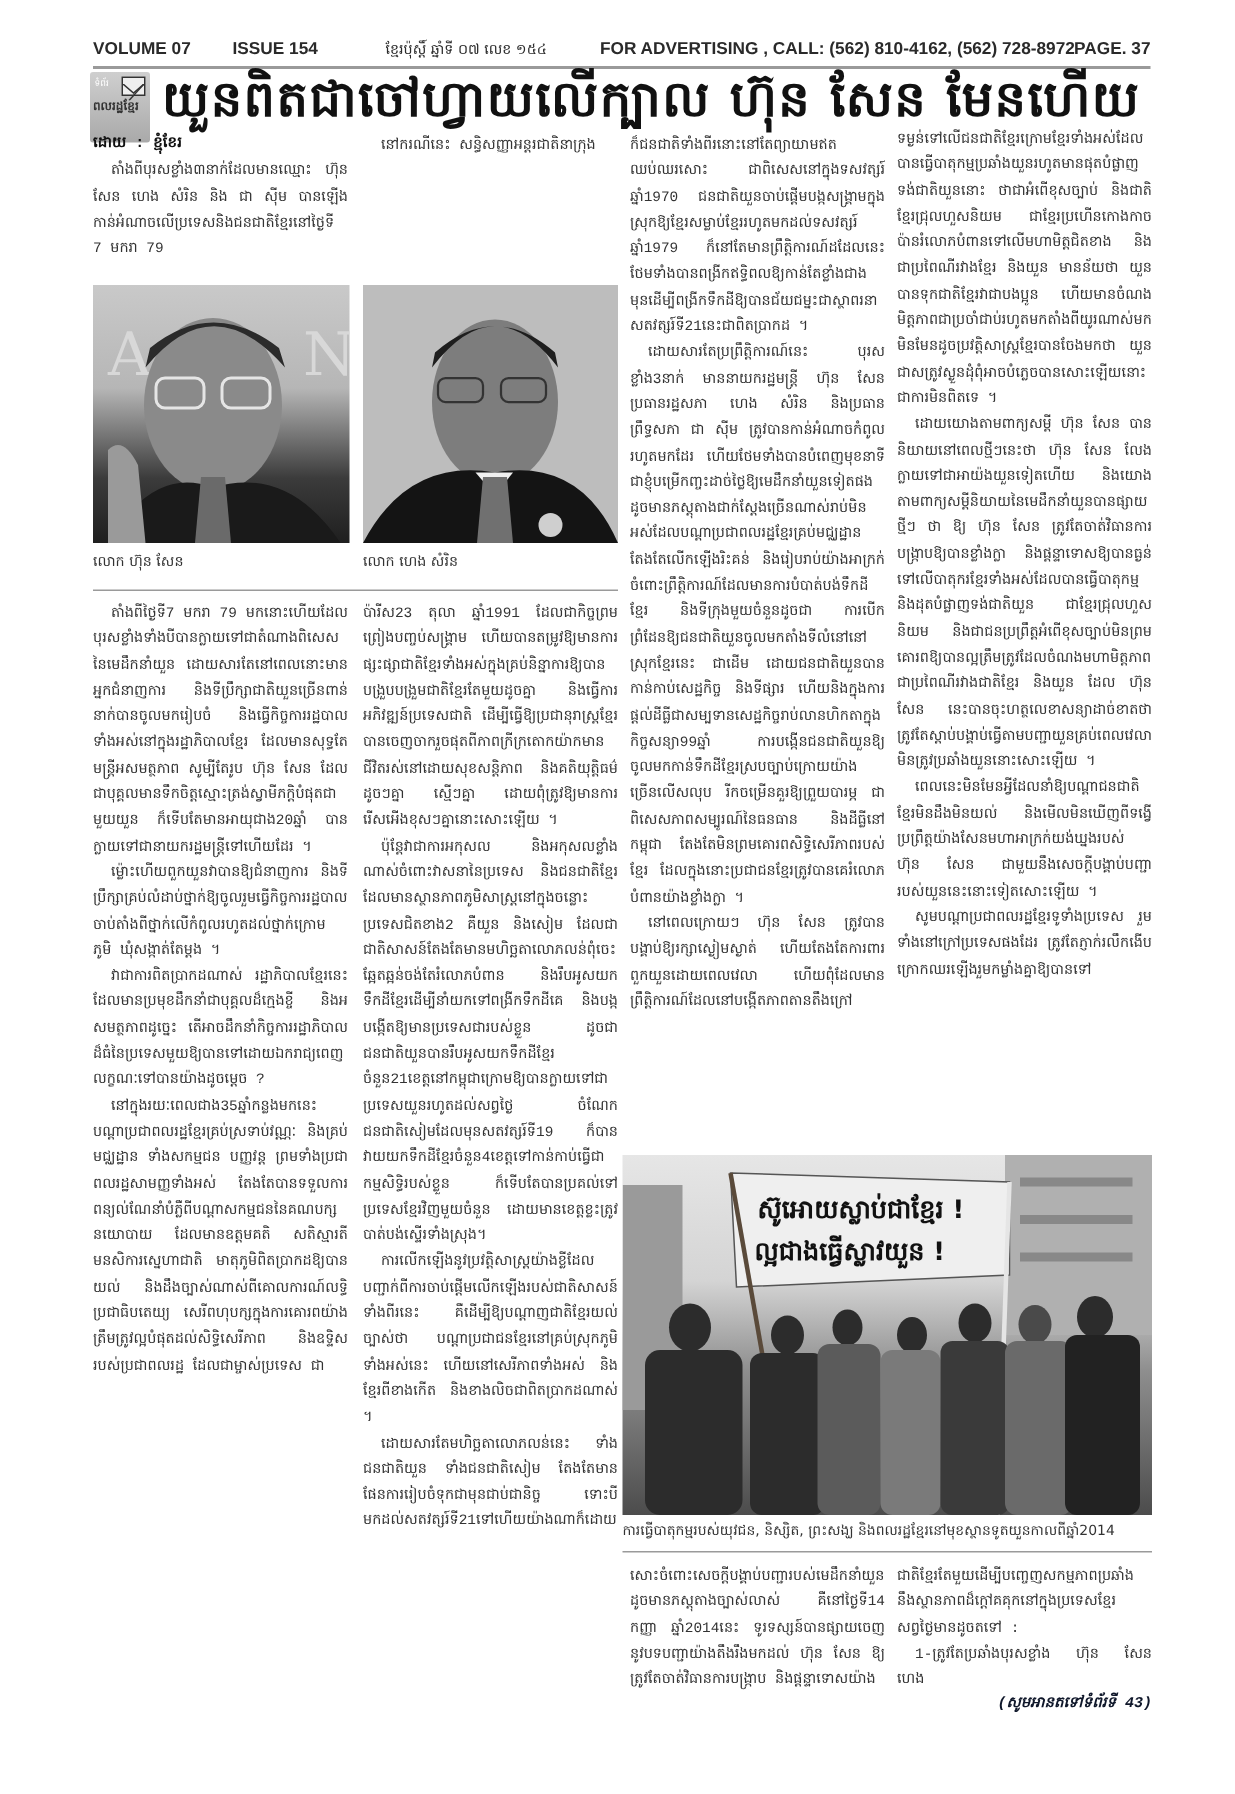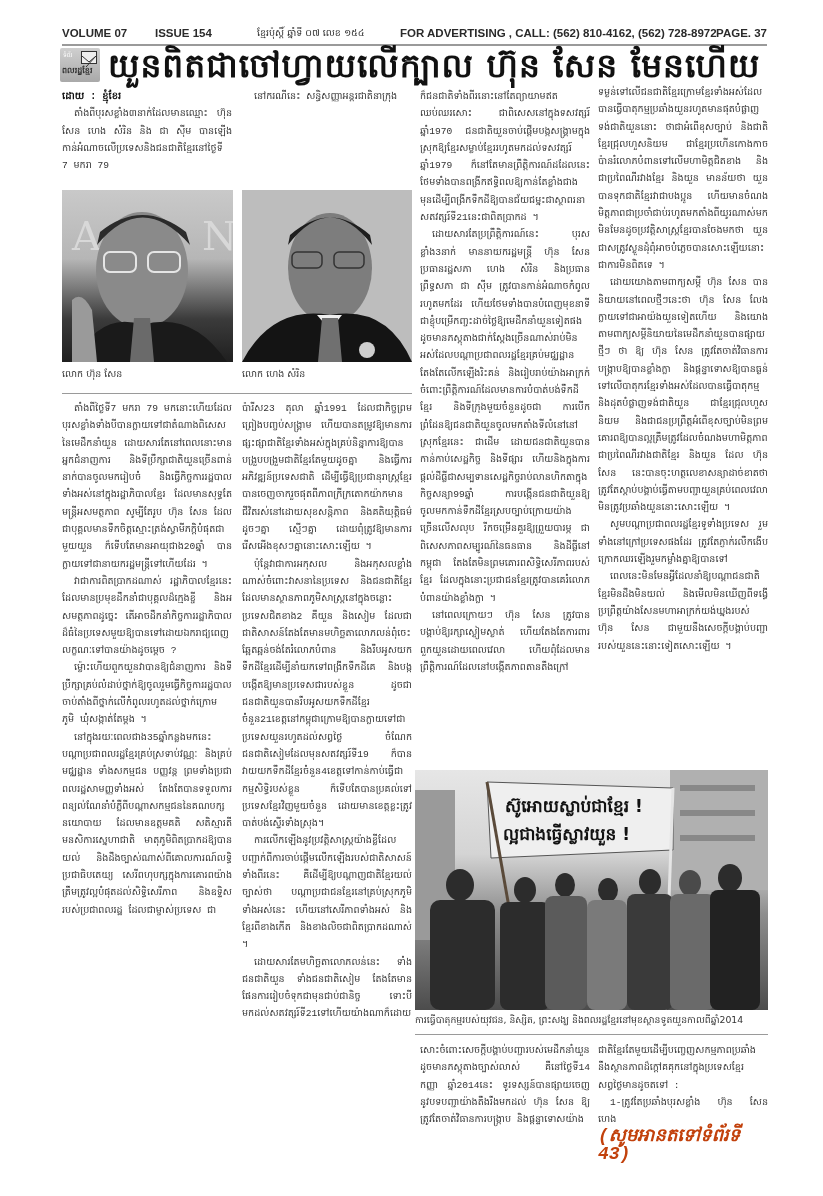--- a/index.html
+++ b/index.html
@@ -3,36 +3,36 @@
 <meta charset="utf-8">
 <style>
   html, body { margin:0; padding:0; background:#ffffff; }
   body { width:823px; height:1196px; position:relative; overflow:hidden; font-family:"DejaVu Sans", sans-serif; color:#222; }
   .abs { position:absolute; }
   
   #hdr { left:62px; top:27px; width:705px; height:16px; font-family:"Liberation Sans", sans-serif; font-weight:bold; font-size:11.5px; color:#2a2a2a; }
   #hdr span { position:absolute; top:0; white-space:nowrap; }
   #hdr-rule { left:62px; top:44px; width:705px; height:2px; background:#9a9a9a; }
   
-  #logo { left:60px; top:48px; width:40px; height:34px; background:linear-gradient(#cfcfcf,#a9a9a9); border-radius:2px; }
+  #logo { left:60px; top:48px; width:40px; height:47px; background:linear-gradient(#cfcfcf,#a9a9a9); border-radius:2px; }
   #logo .l1 { position:absolute; left:3px; top:3px; font-size:6px; color:#fff; }
   #logo .l2 { position:absolute; left:2px; top:17px; font-size:8px; color:#333; font-weight:bold; }
   #logo .env { position:absolute; right:3px; top:3px; width:14px; height:11px; border:1px solid #333; background:#eee; }
   
   #headline { left:108px; top:44px; width:660px; height:44px; font-family:"DejaVu Sans", sans-serif; font-weight:bold; font-size:33px; line-height:44px; color:#111; white-space:nowrap; letter-spacing:1px; transform:scaleX(1.0); transform-origin:left; }
   
   .col { position:absolute; font-size:9.6px; line-height:17.3px; color:#333; text-align:justify; }
   .col p { margin:0; text-indent:12px;font-family:Liberation Mono, monospace; }
   .col p.noind { text-indent:0; }
   .byline { font-weight:bold; color:#111; font-size:10px; }
   
   .photo { position:absolute; overflow:hidden; }
   .caption { position:absolute; font-size:9.5px; color:#333; text-align:left; white-space:nowrap; }
   .rule { position:absolute; height:1px; background:#9a9a9a; }
-  .cont { font-family:"DejaVu Serif", serif; font-weight:bold; font-style:italic; font-size:18px; color:#c2410c; text-align:left; }
+  .cont { font-family:"DejaVu Serif", serif; font-weight:bold; font-style:italic; font-size:10px; color:#0f172a; text-align:right; }
 </style>
 </head>
 <body>
 
 <div id="hdr" class="abs">
   <span style="left:0">VOLUME 07</span>
   <span style="left:93px">ISSUE 154</span>
   <span style="left:195px;font-family:'DejaVu Sans',sans-serif;font-weight:normal;font-size:9.5px;">ខ្មែរប៉ុស្តិ៍ ឆ្នាំទី ០៧  លេខ ១៥៤</span>
   <span style="left:338px">FOR ADVERTISING ,  CALL: (562) 810-4162, (562) 728-8972</span>
   <span style="right:0">PAGE. 37</span>
@@ -86,43 +86,43 @@
     <path d="M80 128 L96 128 L100 172 L76 172 Z" fill="#707070"></path>
     <circle cx="125" cy="160" r="8" fill="#cfcfcf"></circle>
   </svg>
 </div>
 <div class="caption" style="left:62px;top:368px;width:171px;">លោក ហ៊ុន សែន</div>
 <div class="caption" style="left:242px;top:368px;width:170px;">លោក ហេង សំរិន</div>
 <div class="rule" style="left:62px;top:393px;width:350px;"></div>
 
 <div class="col" style="left:62px;top:400px;width:170px;">
   <p>តាំងពីថ្ងៃទី7 មករា 79 មកនោះហើយដែលបុរសខ្លាំងទាំងបីបានក្លាយទៅជាតំណាងពិសេសនៃមេដឹកនាំយួន ដោយសារតែនៅពេលនោះមានអ្នកជំនាញការ និងទីប្រឹក្សាជាតិយួនច្រើនពាន់នាក់បានចូលមករៀបចំ និងធ្វើកិច្ចការរដ្ឋបាលទាំងអស់នៅក្នុងរដ្ឋាភិបាលខ្មែរ ដែលមានសុទ្ធតែមន្ត្រីអសមត្ថភាព សូម្បីតែរូប ហ៊ុន សែន ដែលជាបុគ្គលមានទឹកចិត្តស្មោះត្រង់ស្វាមីភក្តិបំផុតជាមួយយួន ក៏ទើបតែមានអាយុជាង20ឆ្នាំ បានក្លាយទៅជានាយករដ្ឋមន្ត្រីទៅហើយដែរ ។</p>
+  <p>ម្ល៉ោះហើយពួកយួនវាបានឱ្យជំនាញការ និងទីប្រឹក្សាគ្រប់លំដាប់ថ្នាក់ឱ្យចូលរួមធ្វើកិច្ចការរដ្ឋបាលចាប់តាំងពីថ្នាក់លើកំពូលរហូតដល់ថ្នាក់ក្រោម ភូមិ ឃុំសង្កាត់តែម្តង ។</p>
   <p>វាជាការពិតប្រាកដណាស់ រដ្ឋាភិបាលខ្មែរនេះដែលមានប្រមុខដឹកនាំជាបុគ្គលដ៏ក្មេងខ្ចី និងអសមត្ថភាពដូច្នេះ តើអាចដឹកនាំកិច្ចការរដ្ឋាភិបាលដ៏ធំនៃប្រទេសមួយឱ្យបានទៅដោយឯករាជ្យពេញលក្ខណៈទៅបានយ៉ាងដូចម្តេច ?</p>
-  <p>ម្ល៉ោះហើយពួកយួនវាបានឱ្យជំនាញការ និងទីប្រឹក្សាគ្រប់លំដាប់ថ្នាក់ឱ្យចូលរួមធ្វើកិច្ចការរដ្ឋបាលចាប់តាំងពីថ្នាក់លើកំពូលរហូតដល់ថ្នាក់ក្រោម ភូមិ ឃុំសង្កាត់តែម្តង ។</p>
   <p>នៅក្នុងរយៈពេលជាង35ឆ្នាំកន្លងមកនេះ បណ្តាប្រជាពលរដ្ឋខ្មែរគ្រប់ស្រទាប់វណ្ណៈ និងគ្រប់មជ្ឈដ្ឋាន ទាំងសកម្មជន បញ្ញវន្ត ព្រមទាំងប្រជាពលរដ្ឋសាមញ្ញទាំងអស់ តែងតែបានទទួលការពន្យល់ណែនាំបំភ្លឺពីបណ្តាសកម្មជននៃគណបក្សនយោបាយ ដែលមានឧត្តមគតិ សតិស្មារតីមនសិការស្នេហាជាតិ មាតុភូមិពិតប្រាកដឱ្យបានយល់ និងដឹងច្បាស់ណាស់ពីគោលការណ៍លទ្ធិប្រជាធិបតេយ្យ សេរីពហុបក្សក្នុងការគោរពយ៉ាងត្រឹមត្រូវល្អបំផុតដល់សិទ្ធិសេរីភាព និងឧទ្ទិសរបស់ប្រជាពលរដ្ឋ ដែលជាម្ចាស់ប្រទេស ជា</p>
 </div>
 
 <div class="col" style="left:242px;top:400px;width:170px;">
   <p class="noind">ប៉ារីស23 តុលា ឆ្នាំ1991 ដែលជាកិច្ចព្រមព្រៀងបញ្ចប់សង្គ្រាម ហើយបានតម្រូវឱ្យមានការផ្សះផ្សាជាតិខ្មែរទាំងអស់ក្នុងគ្រប់និន្នាការឱ្យបានបង្រួបបង្រួមជាតិខ្មែរតែមួយដូចគ្នា និងធ្វើការអភិវឌ្ឍន៍ប្រទេសជាតិ ដើម្បីធ្វើឱ្យប្រជានុរាស្ត្រខ្មែរបានចេញចាករួចផុតពីភាពក្រីក្រតោកយ៉ាកមានជីវិតរស់នៅដោយសុខសន្តិភាព និងគតិយុត្តិធម៌ដូចៗគ្នា ស្មើៗគ្នា ដោយពុំត្រូវឱ្យមានការរើសអើងខុសៗគ្នានោះសោះឡើយ ។</p>
   <p>ប៉ុន្តែវាជាការអកុសល និងអកុសលខ្លាំងណាស់ចំពោះវាសនានៃប្រទេស និងជនជាតិខ្មែរ ដែលមានស្ថានភាពភូមិសាស្ត្រនៅក្នុងចន្លោះប្រទេសជិតខាង2 គឺយួន និងសៀម ដែលជាជាតិសាសន៍តែងតែមានមហិច្ឆតាលោភលន់ពុំចេះឆ្អែតឆ្អន់ចង់តែរំលោភបំពាន និងរឹបអូសយកទឹកដីខ្មែរដើម្បីនាំយកទៅពង្រីកទឹកដីគេ និងបង្កបង្កើតឱ្យមានប្រទេសជារបស់ខ្លួន ដូចជាជនជាតិយួនបានរឹបអូសយកទឹកដីខ្មែរចំនួន21ខេត្តនៅកម្ពុជាក្រោមឱ្យបានក្លាយទៅជាប្រទេសយួនរហូតដល់សព្វថ្ងៃ ចំណែកជនជាតិសៀមដែលមុនសតវត្សរ៍ទី19 ក៏បានវាយយកទឹកដីខ្មែរចំនួន4ខេត្តទៅកាន់កាប់ធ្វើជាកម្មសិទ្ធិរបស់ខ្លួន ក៏ទើបតែបានប្រគល់ទៅប្រទេសខ្មែរវិញមួយចំនួន ដោយមានខេត្តខ្លះត្រូវបាត់បង់ស្ទើរទាំងស្រុង។</p>
   <p>ការលើកឡើងនូវប្រវត្តិសាស្ត្រយ៉ាងខ្លីដែលបញ្ជាក់ពីការចាប់ផ្តើមលើកឡើងរបស់ជាតិសាសន៍ទាំងពីរនេះ គឺដើម្បីឱ្យបណ្តាញជាតិខ្មែរយល់ច្បាស់ថា បណ្តាប្រជាជនខ្មែរនៅគ្រប់ស្រុកភូមិទាំងអស់នេះ ហើយនៅសេរីភាពទាំងអស់ និងខ្មែរពីខាងកើត និងខាងលិចជាពិតប្រាកដណាស់ ។</p>
   <p>ដោយសារតែមហិច្ឆតាលោភលន់នេះ ទាំងជនជាតិយួន ទាំងជនជាតិសៀម តែងតែមានផែនការរៀបចំទុកជាមុនជាប់ជានិច្ច ទោះបីមកដល់សតវត្សរ៍ទី21ទៅហើយយ៉ាងណាក៏ដោយ</p>
 </div>
 
 <div class="col" style="left:420px;top:88px;width:170px;height:672px;overflow:hidden;">
   <p class="noind">ក៏ជនជាតិទាំងពីរនោះនៅតែព្យាយាមឥតឈប់ឈរសោះ ជាពិសេសនៅក្នុងទសវត្សរ៍ឆ្នាំ1970 ជនជាតិយួនចាប់ផ្តើមបង្កសង្គ្រាមក្នុងស្រុកឱ្យខ្មែរសម្លាប់ខ្មែររហូតមកដល់ទសវត្សរ៍ឆ្នាំ1979 ក៏នៅតែមានព្រឹត្តិការណ៍ដដែលនេះ ថែមទាំងបានពង្រីកឥទ្ធិពលឱ្យកាន់តែខ្លាំងជាងមុនដើម្បីពង្រីកទឹកដីឱ្យបានជ័យជម្នះជាស្ថាពរនាសតវត្សរ៍ទី21នេះជាពិតប្រាកដ ។</p>
   <p>ដោយសារតែប្រព្រឹត្តិការណ៍នេះ បុរសខ្លាំង3នាក់ មាននាយករដ្ឋមន្ត្រី ហ៊ុន សែន ប្រធានរដ្ឋសភា ហេង សំរិន និងប្រធានព្រឹទ្ធសភា ជា ស៊ីម ត្រូវបានកាន់អំណាចកំពូលរហូតមកដែរ ហើយថែមទាំងបានបំពេញមុខនាទីជាខ្ញុំបម្រើកញ្ចះដាច់ថ្លៃឱ្យមេដឹកនាំយួនទៀតផង ដូចមានភស្តុតាងជាក់ស្តែងច្រើនណាស់រាប់មិនអស់ដែលបណ្តាប្រជាពលរដ្ឋខ្មែរគ្រប់មជ្ឈដ្ឋានតែងតែលើកឡើងរិះគន់ និងរៀបរាប់យ៉ាងអាក្រក់ ចំពោះព្រឹត្តិការណ៍ដែលមានការបំបាត់បង់ទឹកដីខ្មែរ និងទីក្រុងមួយចំនួនដូចជា ការបើកព្រំដែនឱ្យជនជាតិយួនចូលមកតាំងទីលំនៅនៅស្រុកខ្មែរនេះ ជាដើម ដោយជនជាតិយួនបានកាន់កាប់សេដ្ឋកិច្ច និងទីផ្សារ ហើយនិងក្នុងការផ្តល់ដីធ្លីជាសម្បទានសេដ្ឋកិច្ចរាប់លានហិកតាក្នុងកិច្ចសន្យា99ឆ្នាំ ការបង្កើនជនជាតិយួនឱ្យចូលមកកាន់ទឹកដីខ្មែរស្របច្បាប់ក្រោយយ៉ាងច្រើនលើសលុប រីកចម្រើនគួរឱ្យព្រួយបារម្ភ ជាពិសេសភាពសម្បូរណ៍នៃធនធាន និងដីធ្លីនៅកម្ពុជា តែងតែមិនព្រមគោរពសិទ្ធិសេរីភាពរបស់ខ្មែរ ដែលក្នុងនោះប្រជាជនខ្មែរត្រូវបានគេរំលោភបំពានយ៉ាងខ្លាំងក្លា ។</p>
   <p>នៅពេលក្រោយៗ ហ៊ុន សែន ត្រូវបានបង្គាប់ឱ្យរក្សាស្ងៀមស្ងាត់ ហើយតែងតែការពារពួកយួនដោយពេលវេលា ហើយពុំដែលមានព្រឹត្តិការណ៍ដែលនៅបង្កើតភាពតានតឹងក្រៅ</p>
 </div>
 
 <div class="col" style="left:598px;top:84px;width:170px;height:672px;overflow:hidden;">
   <p class="noind">ទម្ងន់ទៅលើជនជាតិខ្មែរក្រោមខ្មែរទាំងអស់ដែលបានធ្វើបាតុកម្មប្រឆាំងយួនរហូតមានផុតបំផ្លាញទង់ជាតិយួននោះ ថាជាអំពើខុសច្បាប់ និងជាតិខ្មែរជ្រុលហួសនិយម ជាខ្មែរប្រហើនកោងកាច ប៉ានរំលោភបំពានទៅលើមហាមិត្តជិតខាង និងជាប្រពៃណីរវាងខ្មែរ និងយួន មានន័យថា យួនបានទុកជាតិខ្មែរវាជាបងប្អូន ហើយមានចំណងមិត្តភាពជាប្រចាំជាប់រហូតមកតាំងពីយូរណាស់មក មិនមែនដូចប្រវត្តិសាស្ត្រខ្មែរបានចែងមកថា យួនជាសត្រូវស្ងួនដុំពុំអាចបំភ្លេចបានសោះឡើយនោះជាការមិនពិតទេ ។</p>
   <p>ដោយយោងតាមពាក្យសម្តី ហ៊ុន សែន បាននិយាយនៅពេលថ្មីៗនេះថា ហ៊ុន សែន លែងក្លាយទៅជាអាយ៉ងយួនទៀតហើយ និងយោងតាមពាក្យសម្តីនិយាយនៃមេដឹកនាំយួនបានផ្សាយថ្មីៗ ថា ឱ្យ ហ៊ុន សែន ត្រូវតែចាត់វិធានការបង្ក្រាបឱ្យបានខ្លាំងក្លា និងផ្តន្ទាទោសឱ្យបានធ្ងន់ទៅលើបាតុករខ្មែរទាំងអស់ដែលបានធ្វើបាតុកម្ម និងដុតបំផ្លាញទង់ជាតិយួន ជាខ្មែរជ្រុលហួសនិយម និងជាជនប្រព្រឹត្តអំពើខុសច្បាប់មិនព្រមគោរពឱ្យបានល្អត្រឹមត្រូវដែលចំណងមហាមិត្តភាពជាប្រពៃណីរវាងជាតិខ្មែរ និងយួន ដែល ហ៊ុន សែន នេះបានចុះហត្ថលេខាសន្យាដាច់ខាតថា ត្រូវតែស្តាប់បង្គាប់ធ្វើតាមបញ្ជាយួនគ្រប់ពេលវេលា មិនត្រូវប្រឆាំងយួននោះសោះឡើយ ។</p>
+  <p>ពេលនេះមិនមែនអ្វីដែលនាំឱ្យបណ្តាជនជាតិខ្មែរមិនដឹងមិនយល់ និងមើលមិនឃើញពីទង្វើប្រព្រឹត្តយ៉ាងសែនមហាអាក្រក់យង់ឃ្នងរបស់ ហ៊ុន សែន ជាមួយនឹងសេចក្តីបង្គាប់បញ្ជារបស់យួននេះនោះទៀតសោះឡើយ ។</p>
   <p>សូមបណ្តាប្រជាពលរដ្ឋខ្មែរទូទាំងប្រទេស រួមទាំងនៅក្រៅប្រទេសផងដែរ ត្រូវតែភ្ញាក់រលឹកងើបក្រោកឈរឡើងរួមកម្លាំងគ្នាឱ្យបានទៅ</p>
-  <p>ពេលនេះមិនមែនអ្វីដែលនាំឱ្យបណ្តាជនជាតិខ្មែរមិនដឹងមិនយល់ និងមើលមិនឃើញពីទង្វើប្រព្រឹត្តយ៉ាងសែនមហាអាក្រក់យង់ឃ្នងរបស់ ហ៊ុន សែន ជាមួយនឹងសេចក្តីបង្គាប់បញ្ជារបស់យួននេះនោះទៀតសោះឡើយ ។</p>
 </div>
 
 <div class="photo" style="left:415px;top:770px;width:353px;height:240px;background:linear-gradient(180deg,#e6e6e6 0%,#d4d4d4 35%,#8e8e8e 60%,#4c4c4c 100%);text-align:right;">
   <svg width="353" height="240" viewBox="0 0 353 240">
     <rect x="0" y="20" width="40" height="150" fill="#9a9a9a"></rect>
     <rect x="255" y="0" width="98" height="120" fill="#b0b0b0"></rect>
     <rect x="265" y="15" width="75" height="6" fill="#888"></rect>
     <rect x="265" y="40" width="75" height="6" fill="#888"></rect>
     <rect x="265" y="65" width="75" height="6" fill="#888"></rect>
     <path d="M72 12 L258 18 L258 80 L76 88 Z" fill="#efefef" stroke="#555" stroke-width="1"></path>

